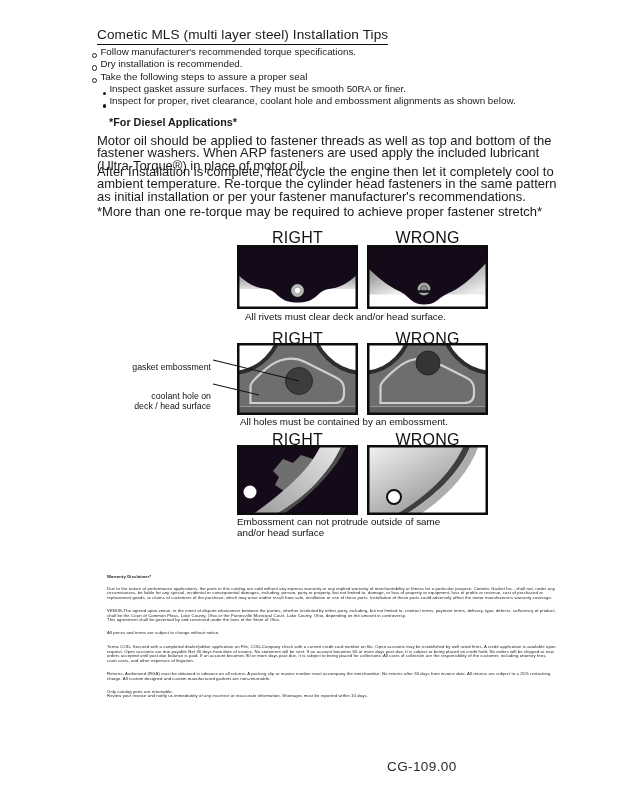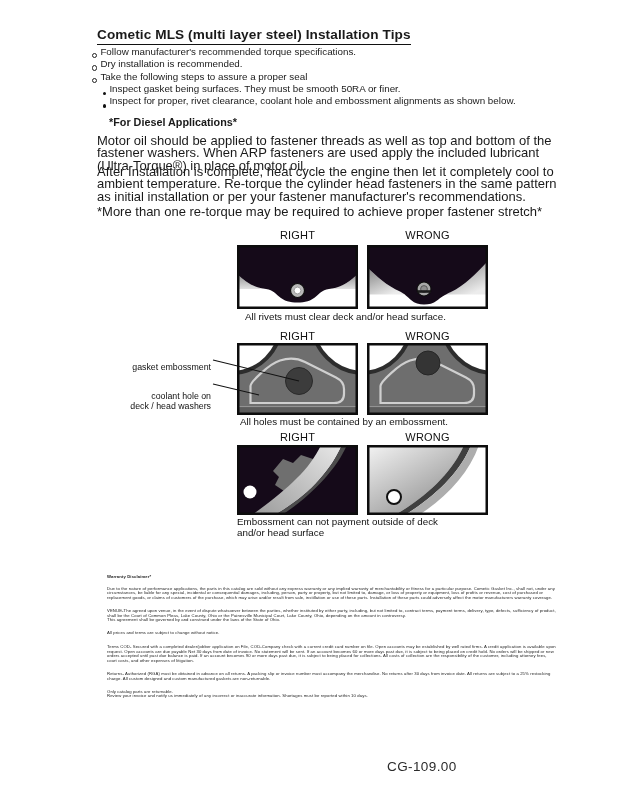--- a/index.html
+++ b/index.html
@@ -5,21 +5,21 @@
   html,body{margin:0;padding:0;background:#e9e9e9;}
   .page{
     position:relative;width:618px;height:800px;background:#ffffff;
     margin:0 auto;font-family:"Liberation Sans", sans-serif;color:#1a1a1a;
     overflow:hidden;
   }
   .abs{position:absolute;}
 
   
   .title{
-    left:97px;top:27px;font-size:13.6px;font-weight:bold;letter-spacing:.1px;
+    left:97px;top:27px;font-size:13.6px;font-weight:normal;letter-spacing:.1px;
     border-bottom:1.6px solid #111;padding-bottom:2px;display:inline-block;
   }
 
   
   .bullets{left:92px;top:46px;width:500px;font-size:9.8px;line-height:12.35px;}
   .bullet-row{display:flex;align-items:flex-end;}
   .bullet-row.sub{padding-left:11px;}
   .marker-open{
     flex:0 0 auto;width:3.4px;height:3.4px;border:1px solid #222;border-radius:50%;
     margin:3.6px 3px 0 0;
@@ -29,21 +29,21 @@
     margin:4px 3px 0 0;
   }
 
   .diesel-head{left:97px;top:116px;font-size:10.8px;font-weight:bold;margin-left:12px;}
   .para{left:97px;width:472px;font-size:13px;line-height:12.35px;}
   .p1{top:135px;}
   .p2{top:166px;}
   .p3{top:206px;}
 
   
-  .dg-head{width:121px;text-align:center;font-size:11px;letter-spacing:.2px;color:#111;}
+  .dg-head{width:121px;text-align:center;font-size:16px;letter-spacing:.2px;color:#111;}
   .cap{font-size:9.8px;line-height:11.4px;color:#111;}
 
   .panel{width:121px;display:block;}
   .panel svg{display:block;width:121px;}
 
   
   .anno{left:98px;width:113px;text-align:right;font-size:8.8px;line-height:9.8px;color:#111;}
 
   
   .fineprint{left:107px;top:574px;width:450px;}
@@ -72,21 +72,21 @@
     <div class="bullet-row">
       <span class="marker-open"></span>
       <span>Dry installation is recommended.</span>
     </div>
     <div class="bullet-row">
       <span class="marker-open"></span>
       <span>Take the following steps to assure a proper seal</span>
     </div>
     <div class="bullet-row sub">
       <span class="marker-fill"></span>
-      <span>Inspect gasket being surfaces.  They must be smooth 50RA or finer.</span>
+      <span>Inspect gasket assure surfaces.  They must be smooth 50RA or finer.</span>
     </div>
     <div class="bullet-row sub">
       <span class="marker-fill"></span>
       <span>Inspect for proper, rivet clearance, coolant hole and embossment alignments as shown below.</span>
     </div>
   </div>
 
   <div class="abs diesel-head">*For Diesel Applications*</div>
   <div class="abs para p1">Motor oil should be applied to fastener threads as well as top and bottom of the fastener washers. When ARP fasteners are used apply the included lubricant (Ultra-Torque®) in place of motor oil.</div>
   <div class="abs para p3">*More than one re-torque may be required to achieve proper fastener stretch*</div>
@@ -132,21 +132,21 @@
     </svg>
   </div>
 
   <div class="abs cap" style="left:245px;top:311px;">All rivets must clear deck and/or head surface.</div>
 
   <div class="abs dg-head" style="left:237px;top:330px;">RIGHT</div>
   <div class="abs dg-head" style="left:367px;top:330px;">WRONG</div>
 
   <div class="abs anno" style="top:344px;margin-top:48px;">
     <div>coolant hole on</div>
-    <div>deck / head washers</div>
+    <div>deck / head surface</div>
   </div>
   <div class="abs anno" style="top:363px;">gasket embossment</div>
 
   <div class="abs panel" style="left:237px;top:343px;">
     <svg viewBox="0 0 121 72" width="121" height="72">
       <rect width="121" height="72" fill="#6e6e6e"></rect>
       <circle cx="-6" cy="-20" r="50" fill="#ffffff" stroke="#2d2d2d" stroke-width="4"></circle>
       <circle cx="127" cy="-22" r="52" fill="#ffffff" stroke="#2d2d2d" stroke-width="4"></circle>
       <path d="M13.5,60 V43 C13.5,39 32,21 43,17.5 C51,15 60,15 68,19 L99,34.5 C105,37.5 107,41 107,46 V51 C107,57 103,60 97,60 Z" fill="none" stroke="#cfcfcf" stroke-width="2.2"></path>
       <circle cx="62" cy="38" r="13.5" fill="#3c3c3c" stroke="#2a2a2a" stroke-width="1"></circle>
@@ -209,21 +209,21 @@
       <rect width="121" height="70" fill="#ffffff"></rect>
       <path d="M0,0 L97,0 C86,26 62,50 28,70 L0,70 Z" fill="url(#g3b)"></path>
       <path d="M97,0 C86,26 62,50 28,70 L38,70 C70,50 94,26 104,0 Z" fill="#3f3f3f"></path>
       <path d="M104,0 C94,26 70,50 38,70 L52,70 C80,52 102,28 112,0 Z" fill="#adadad"></path>
       <circle cx="27" cy="52" r="7" fill="#ffffff" stroke="#111111" stroke-width="2"></circle>
       <rect x="1.25" y="1.25" width="118.5" height="67.5" fill="none" stroke="#0d0d0d" stroke-width="2.5"></rect>
     </svg>
   </div>
 
   <div class="abs cap" style="left:237px;top:516px;width:230px;">
-    <div>Embossment can not payment outside of deck</div>
+    <div>Embossment can not protrude outside of same</div>
     <div>and/or head surface</div>
   </div>
 
   <div class="abs fineprint">
     <div class="fp-scale">
       <h4>Warranty Disclaimer*</h4>
       <p>Due to the nature of performance applications, the parts in this catalog are sold without any express warranty or any implied warranty of merchantability or fitness for a particular purpose.  Cometic Gasket Inc., shall not, under any circumstances, be liable for any special, incidental or consequential damages, including, person, party or property, but not limited to, damage, or loss of property or equipment, loss of profits or revenue, cost of purchased or replacement goods, or claims of customers of the purchase, which may arise and/or result from sale, instillation or use of these parts.  Installation of these parts could adversely affect the motor manufacturers warranty coverage.</p>
       <p>VENUE-The agreed upon venue, in the event of dispute whatsoever between the parties, whether instituted by either party, including, but not limited to, contract terms, payment terms, delivery, type, defects, sufficiency of product, shall be the Court of Common Pleas, Lake County, Ohio or the Painesville Municipal Court, Lake County, Ohio, depending on the amount in controversy.</p>
       <p class="tight">This agreement shall be governed by and construed under the laws of the State of Ohio.</p>
       <p>All prices and terms are subject to change without notice.</p>

